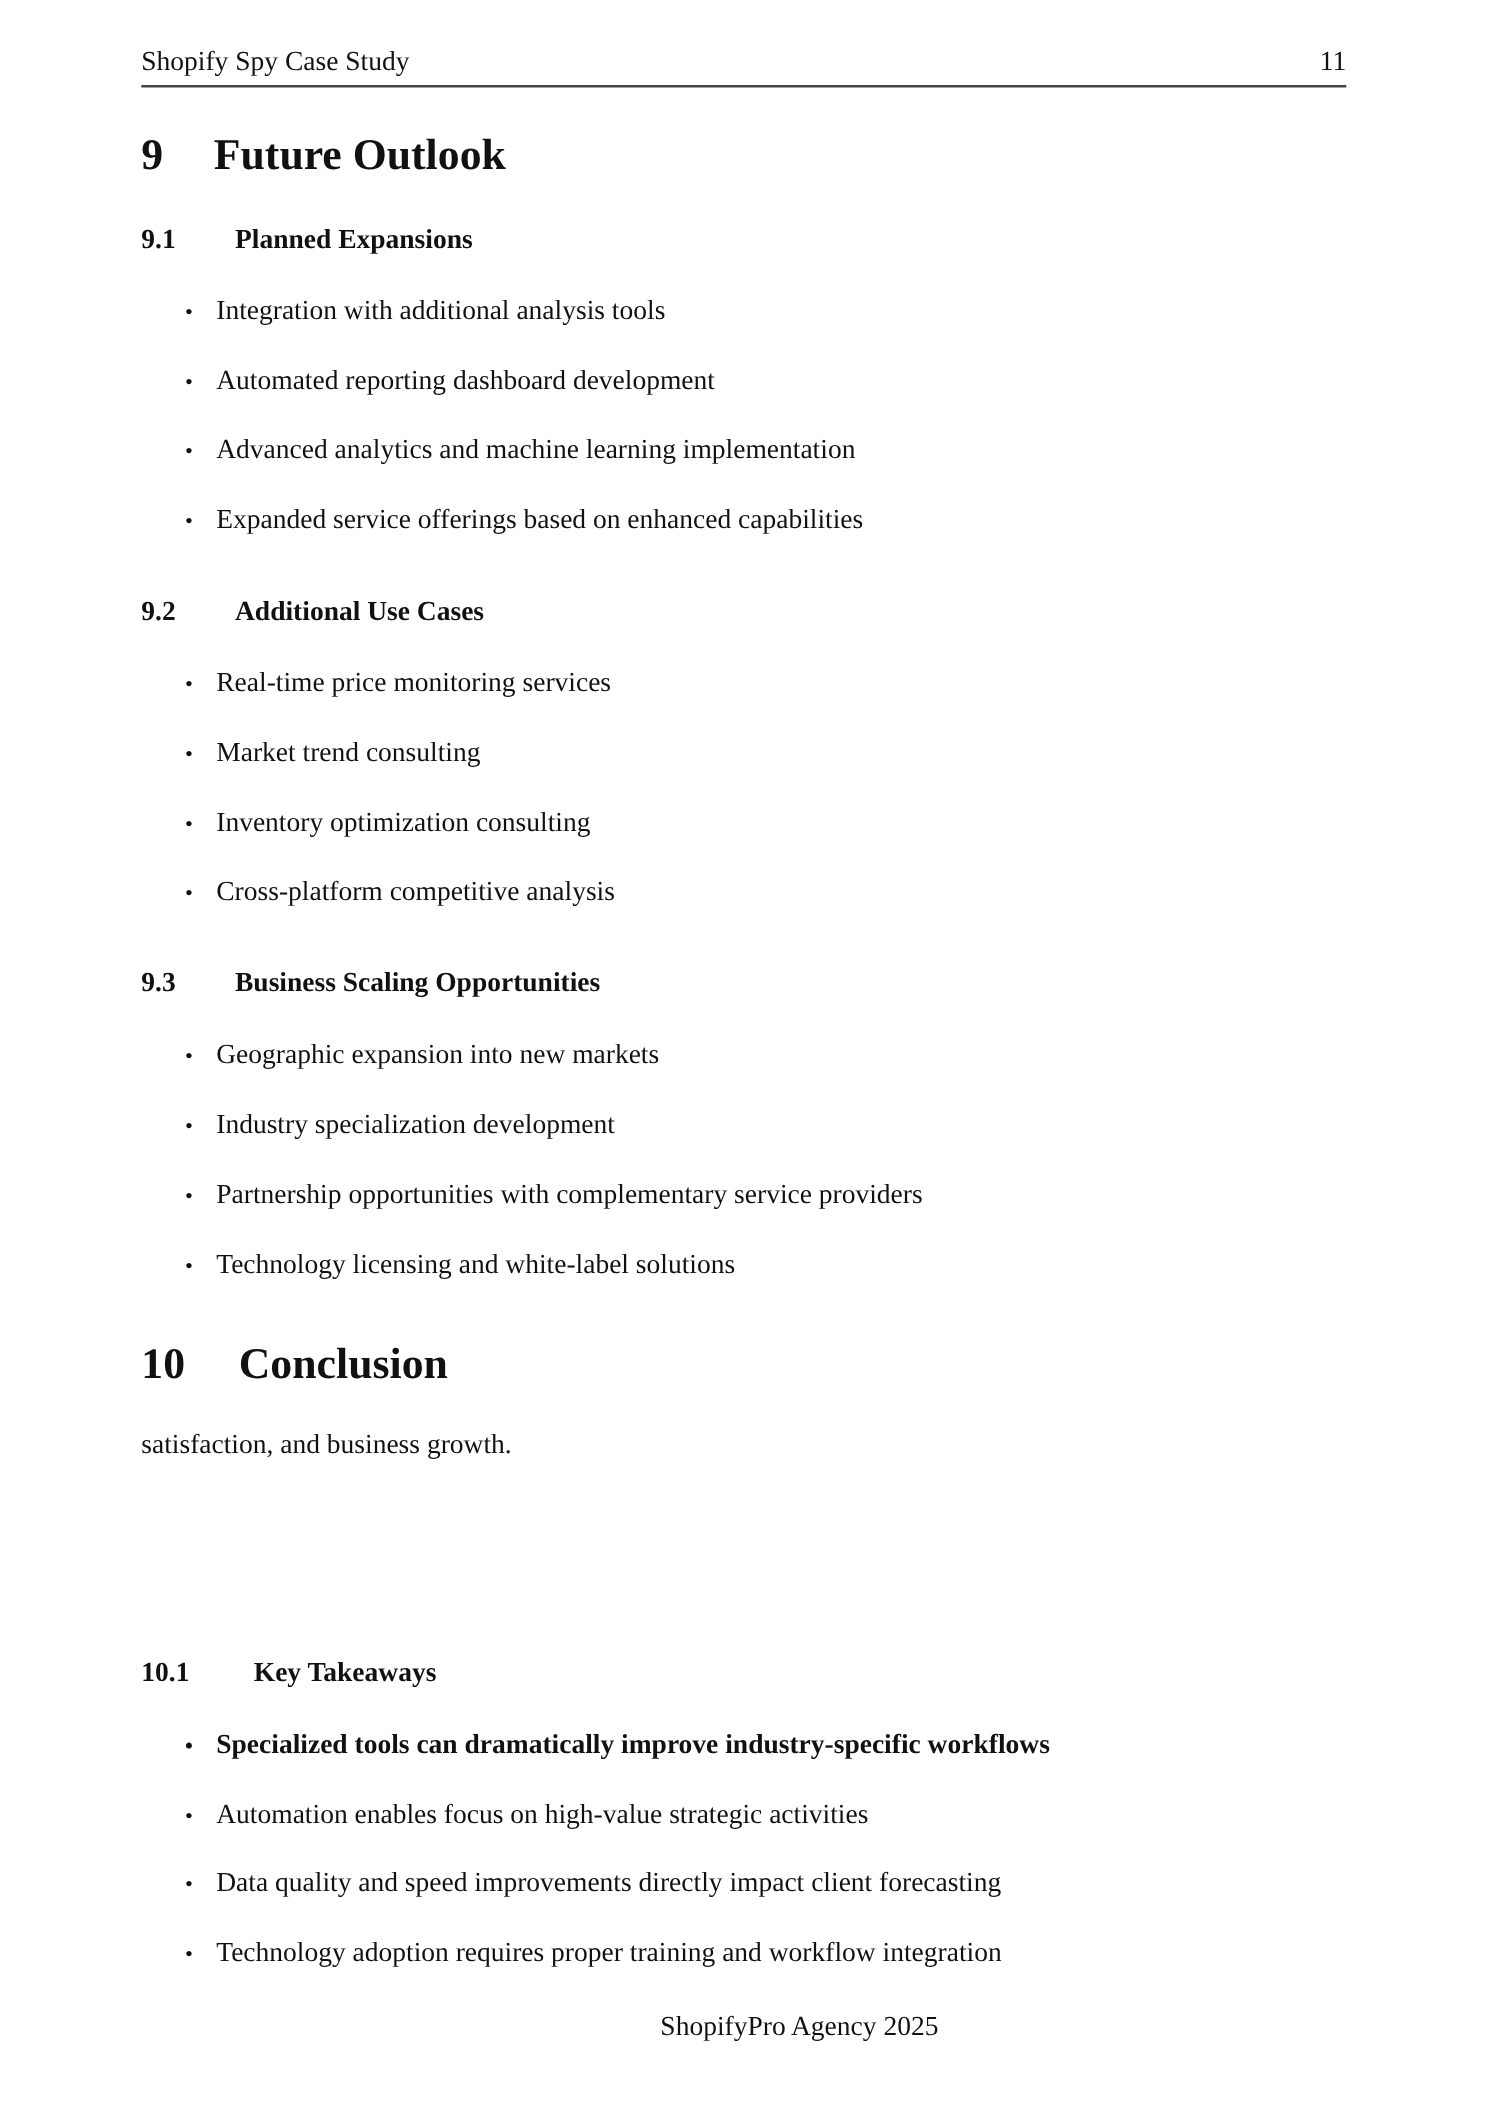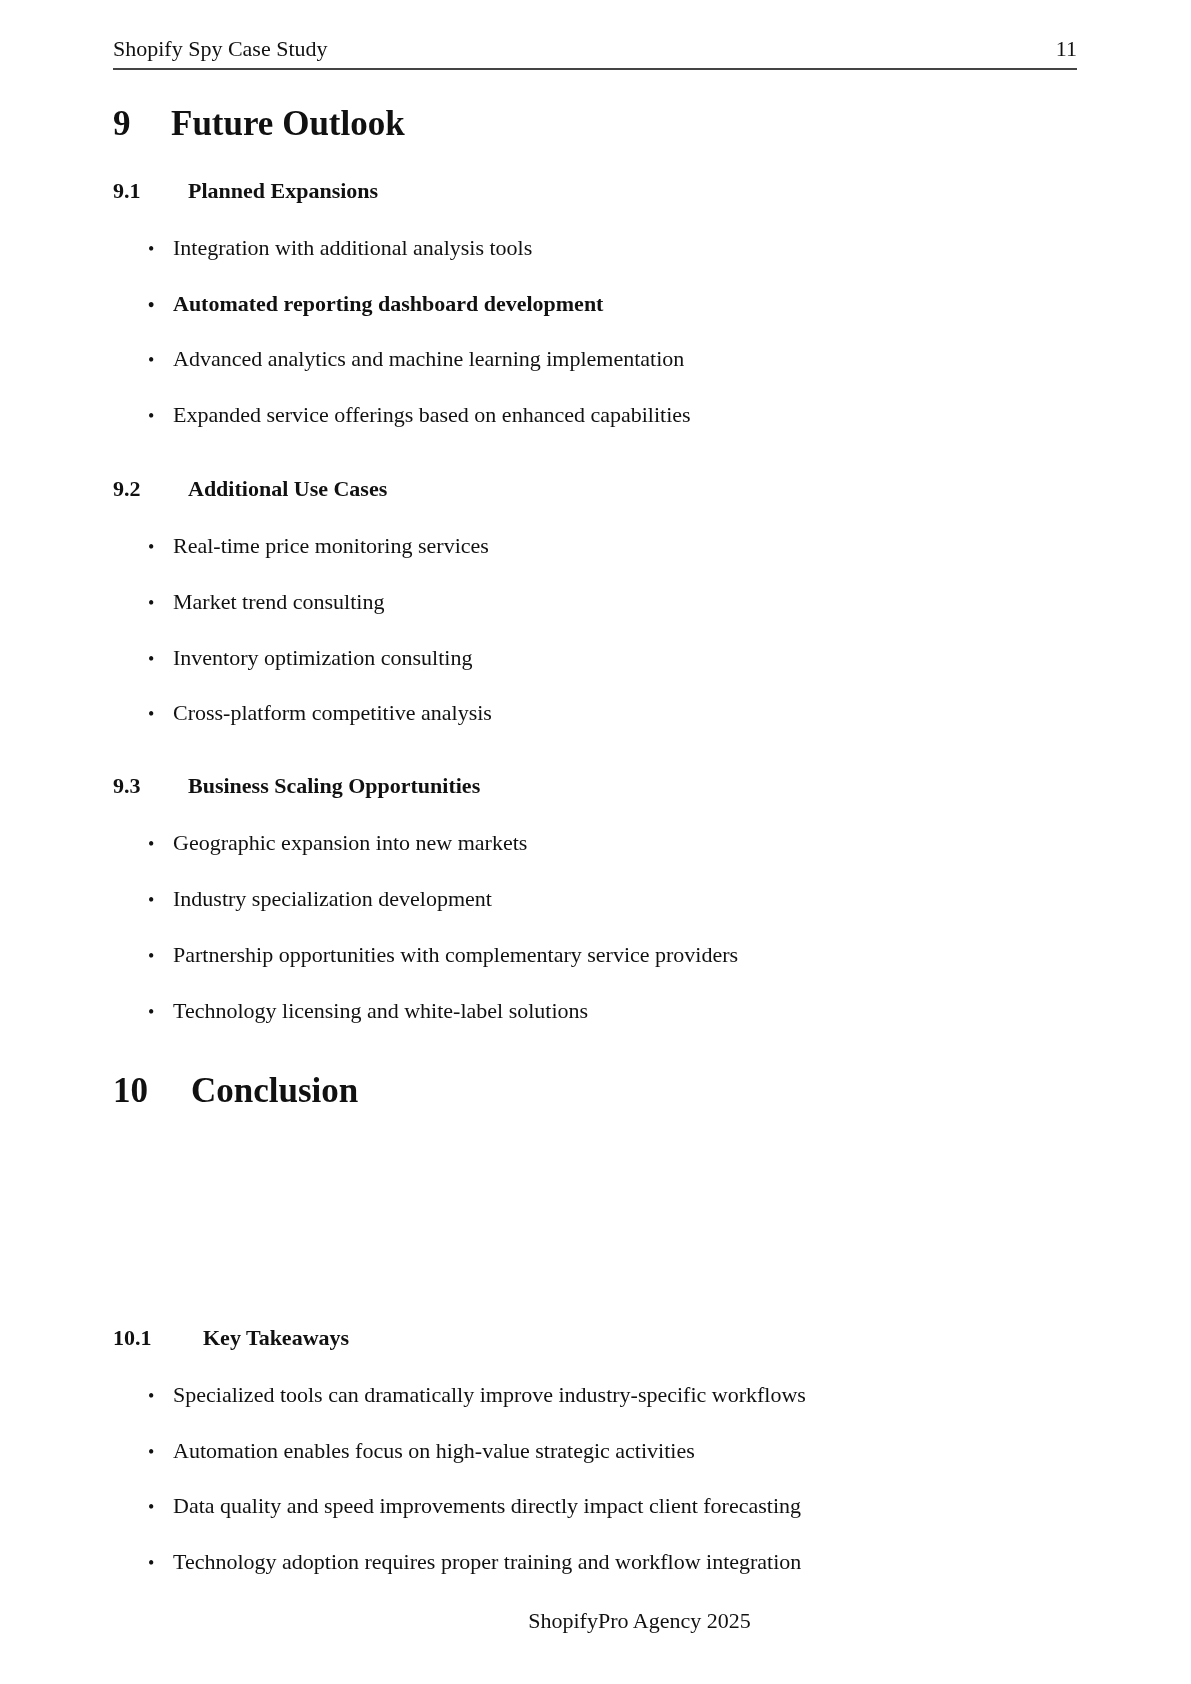--- a/index.html
+++ b/index.html
@@ -31,21 +31,21 @@
 <div class="head-rule"></div>
 
 <div class="abs sec" style="left:113px; top:104px;">
   <span class="num">9</span><span>Future Outlook</span>
 </div>
 
 <div class="abs sub" style="left:113px; top:178px;">
   <span class="num">9.1</span><span>Planned Expansions</span>
 </div>
 <div class="abs bullet" style="top:235px;"><span class="dot">•</span><span>Integration with additional analysis tools</span></div>
-<div class="abs bullet" style="top:291px;font-weight:bold;"><span class="dot">•</span><span>Automated reporting dashboard development</span></div>
+<div class="abs bullet" style="top:291px;"><span class="dot">•</span><span>Automated reporting dashboard development</span></div>
 <div class="abs bullet" style="top:346px;"><span class="dot">•</span><span>Advanced analytics and machine learning implementation</span></div>
 <div class="abs bullet" style="top:402px;"><span class="dot">•</span><span>Expanded service offerings based on enhanced capabilities</span></div>
 
 <div class="abs sub" style="left:113px; top:476px;">
   <span class="num">9.2</span><span>Additional Use Cases</span>
 </div>
 <div class="abs bullet" style="top:533px;"><span class="dot">•</span><span>Real-time price monitoring services</span></div>
 <div class="abs bullet" style="top:589px;"><span class="dot">•</span><span>Market trend consulting</span></div>
 <div class="abs bullet" style="top:645px;"><span class="dot">•</span><span>Inventory optimization consulting</span></div>
 <div class="abs bullet" style="top:700px;"><span class="dot">•</span><span>Cross-platform competitive analysis</span></div>
@@ -56,23 +56,24 @@
 <div class="abs bullet" style="top:830px;"><span class="dot">•</span><span>Geographic expansion into new markets</span></div>
 <div class="abs bullet" style="top:886px;"><span class="dot">•</span><span>Industry specialization development</span></div>
 <div class="abs bullet" style="top:942px;"><span class="dot">•</span><span>Partnership opportunities with complementary service providers</span></div>
 <div class="abs bullet" style="top:998px;"><span class="dot">•</span><span>Technology licensing and white-label solutions</span></div>
 
 <div class="abs sec two" style="left:113px; top:1071px;">
   <span class="num">10</span><span>Conclusion</span>
 </div>
 
 <div class="para" style="top:1137px;">
+  <span class="ln last">satisfaction, and business growth.</span>
 </div>
 
 <div class="abs sub wide" style="left:113px; top:1325px;">
   <span class="num">10.1</span><span>Key Takeaways</span>
 </div>
-<div class="abs bullet" style="top:1382px;"><span class="dot">•</span><span>Specialized tools can dramatically improve industry-specific workflows</span></div>
+<div class="abs bullet" style="top:1382px;font-weight:bold;"><span class="dot">•</span><span>Specialized tools can dramatically improve industry-specific workflows</span></div>
 <div class="abs bullet" style="top:1438px;"><span class="dot">•</span><span>Automation enables focus on high-value strategic activities</span></div>
 <div class="abs bullet" style="top:1493px;"><span class="dot">•</span><span>Data quality and speed improvements directly impact client forecasting</span></div>
 <div class="abs bullet" style="top:1549px;"><span class="dot">•</span><span>Technology adoption requires proper training and workflow integration</span></div>
 
 <div class="abs footer">ShopifyPro Agency 2025</div>
 
 </body></html>

